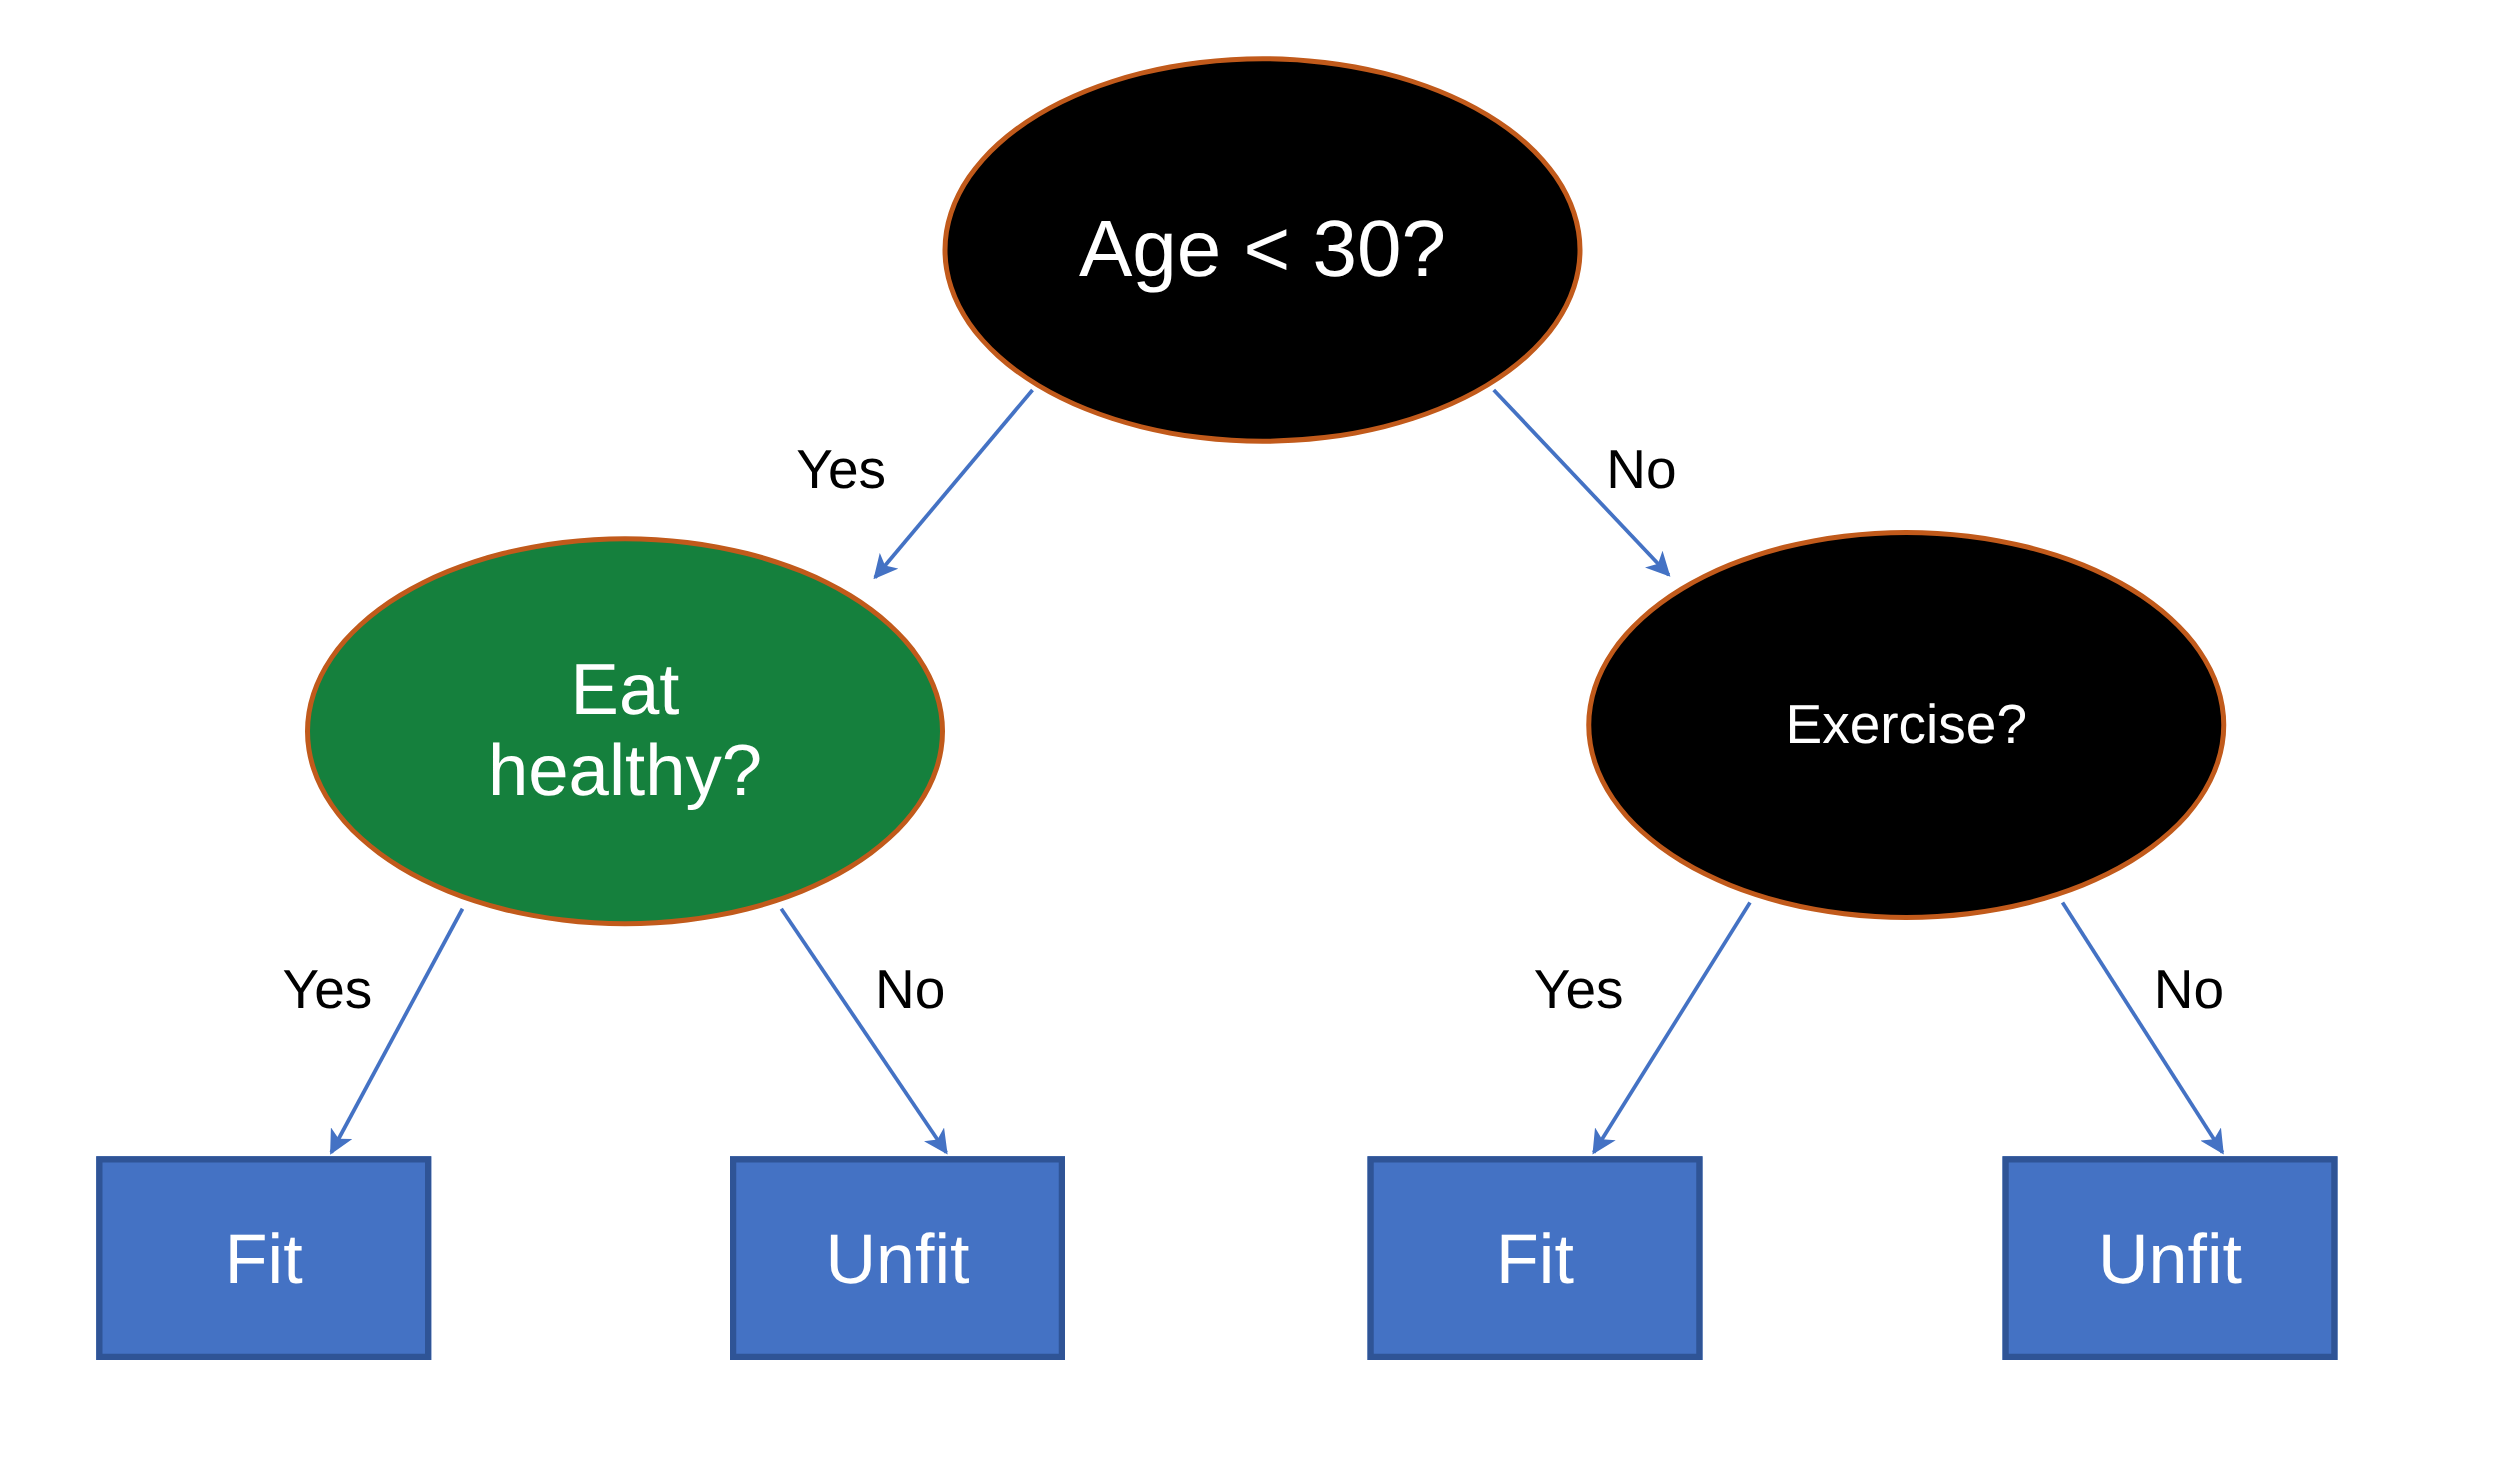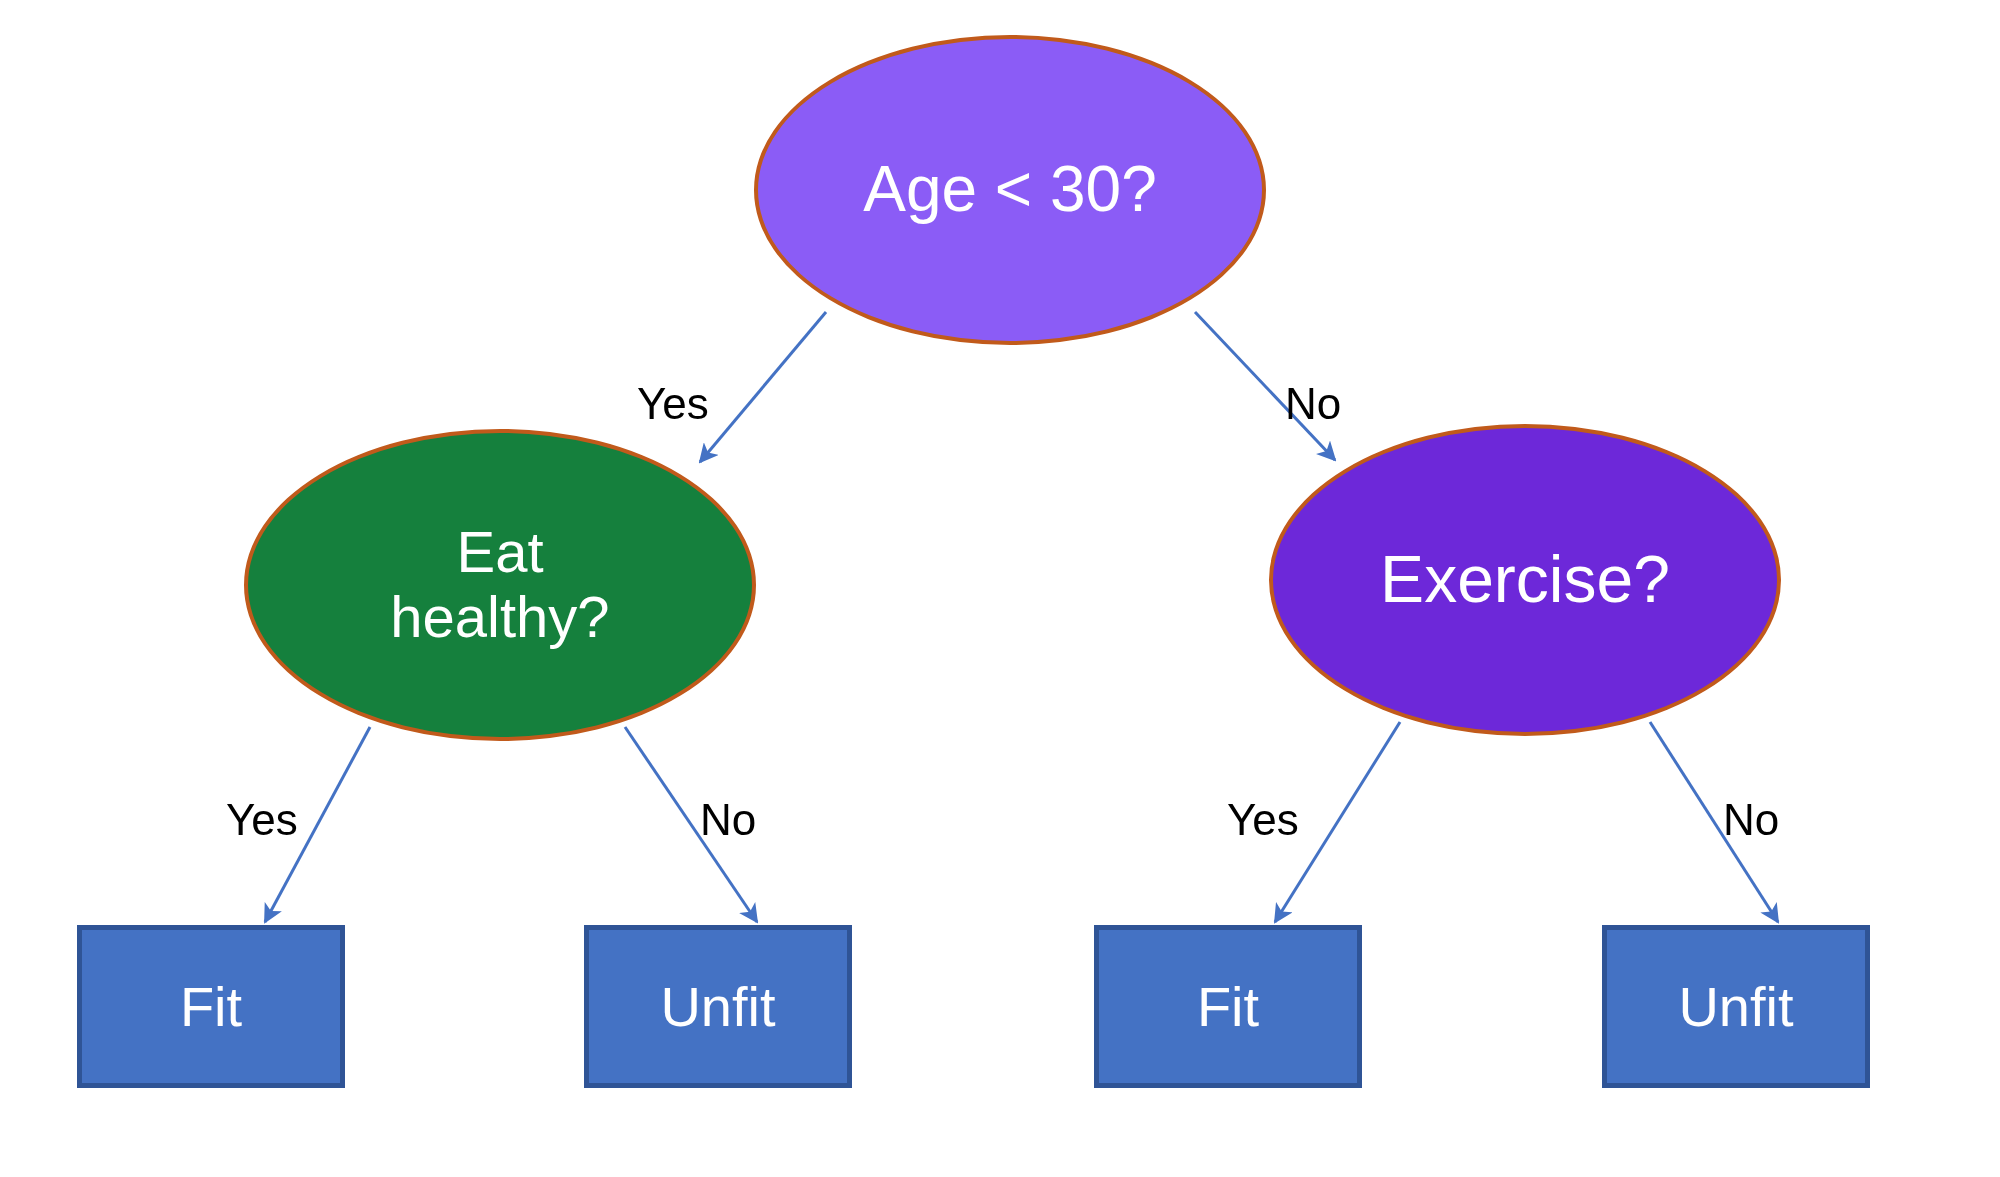--- a/index.html
+++ b/index.html
@@ -51,21 +51,20 @@
     text-align: center;
     color: #ffffff;
     font-weight: 400;
   }
   .edge-label {
     position: absolute;
     color: #000000;
     font-size: 44px;
     line-height: 1;
     white-space: nowrap;
-    margin-top: 28px;
   }
 </style>
 </head>
 <body>
 
 <div id="canvas" style="background: rgb(255, 255, 255);">
 
   <svg id="edges" viewBox="0 0 2000 1177" width="2000" height="1177" xmlns="http://www.w3.org/2000/svg">
     <defs>
       <marker id="arrow-blue" viewBox="0 0 10 10" refX="9" refY="5" markerWidth="6.5" markerHeight="6.5" orient="auto-start-reverse">
@@ -75,30 +74,30 @@
     <g id="edge-lines" stroke="#4472C4" stroke-width="3" fill="none">
         <line x1="826" y1="312" x2="700" y2="462" marker-end="url(#arrow-blue)"></line>
         <line x1="1195" y1="312" x2="1335" y2="460" marker-end="url(#arrow-blue)"></line>
         <line x1="370" y1="727" x2="265" y2="922" marker-end="url(#arrow-blue)"></line>
         <line x1="625" y1="727" x2="757" y2="922" marker-end="url(#arrow-blue)"></line>
         <line x1="1400" y1="722" x2="1275" y2="922" marker-end="url(#arrow-blue)"></line>
         <line x1="1650" y1="722" x2="1778" y2="922" marker-end="url(#arrow-blue)"></line>
       </g>
   </svg>
 
-  <div class="node-ellipse" style="left: 754px; top: 35px; width: 512px; height: 310px; font-size: 64px; background: #8b5cf6; border-color: rgb(193, 90, 27); color: rgb(255, 255, 255);">
+  <div class="node-ellipse" style="left: 754px; top: 45px; width: 512px; height: 310px; font-size: 64px; background: #000000; border-color: rgb(193, 90, 27); color: rgb(255, 255, 255);">
     <span>Age &lt; 30?</span>
   </div>
 
   <div class="node-ellipse" style="left: 244px; top: 429px; width: 512px; height: 312px; font-size: 58px; background: #15803d; border-color: rgb(193, 90, 27); color: rgb(255, 255, 255);">
     <span>Eat
 healthy?</span>
   </div>
 
-  <div class="node-ellipse" style="left: 1269px; top: 424px; width: 512px; height: 312px; font-size: 66px; background: #6d28d9; border-color: rgb(193, 90, 27); color: rgb(255, 255, 255);">
+  <div class="node-ellipse" style="left: 1269px; top: 424px; width: 512px; height: 312px; font-size: 44px; background: #000000; border-color: rgb(193, 90, 27); color: rgb(255, 255, 255);">
     <span>Exercise?</span>
   </div>
 
   <div class="node-box" style="left: 77px; top: 925px; width: 268px; height: 163px; font-size: 56px; background: rgb(68, 114, 196); border-color: rgb(47, 84, 150); color: rgb(255, 255, 255);">
     <span>Fit</span>
   </div>
 
   <div class="node-box" style="left: 584px; top: 925px; width: 268px; height: 163px; font-size: 56px; background: rgb(68, 114, 196); border-color: rgb(47, 84, 150); color: rgb(255, 255, 255);">
     <span>Unfit</span>
   </div>

